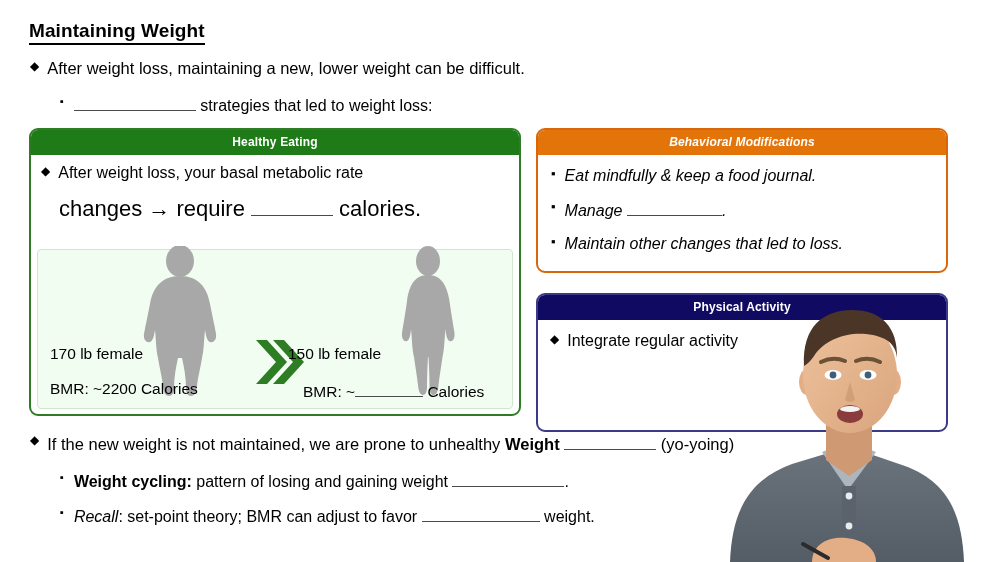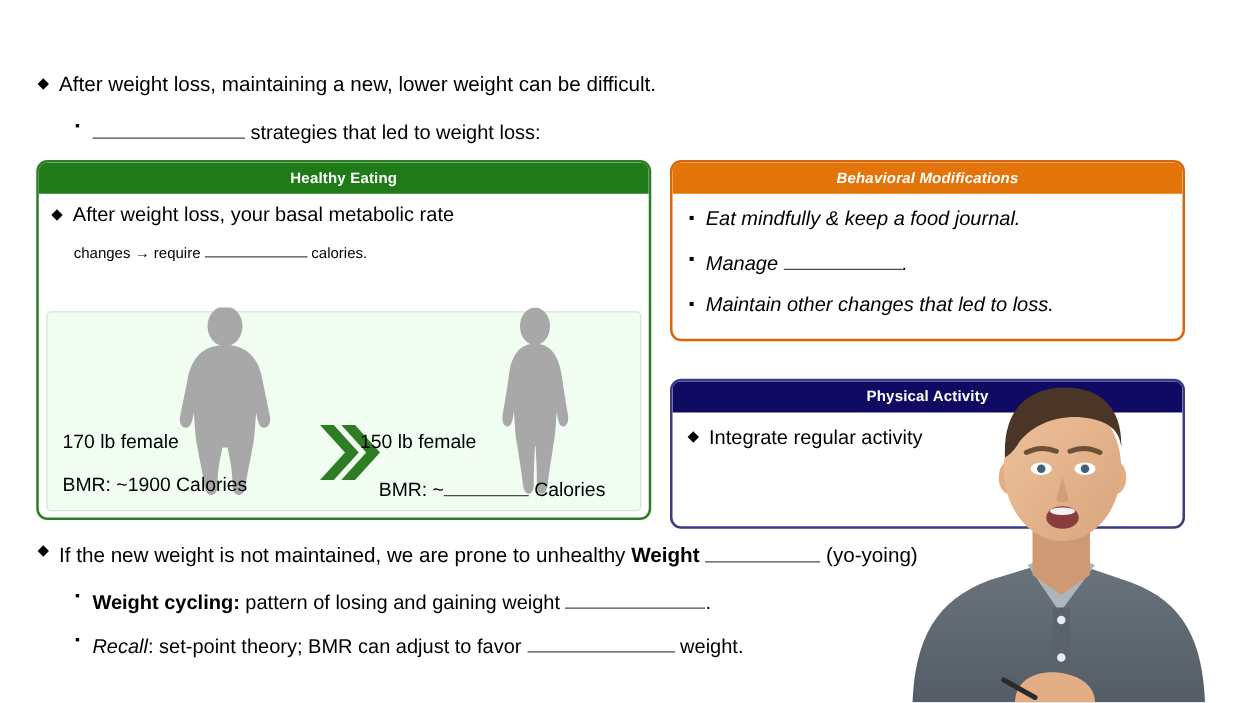--- a/index.html
+++ b/index.html
@@ -43,26 +43,26 @@
   .box .hdr{
     text-align:center;font-weight:bold;color:#fff;font-size:12px;
     padding:5px 4px 6px;letter-spacing:.15px;
   }
   .box .body{padding:8px 10px 6px;}
 
   #box-healthy{left:29px;top:128px;width:492px;height:288px;border:2.2px solid #2e7d25;}
   #box-healthy .hdr{background:#1f7a18;}
   #box-behavior{left:536px;top:128px;width:412px;height:145px;border:2.2px solid #d9660a;font-style:italic;}
   #box-behavior .hdr{background:#e2740a;}
-  #box-physical{left:536px;top:303px;width:412px;height:120px;border:2.2px solid #3a3a86;}
+  #box-physical{left:536px;top:293px;width:412px;height:139px;border:2.2px solid #3a3a86;}
   #box-physical .hdr{background:#100a63;}
 
   .hb-line{display:flex;gap:8px;align-items:flex-start;font-size:16px;line-height:1.28;}
   .hb-line .bul{font-size:12px;line-height:1.4;}
-  .hb-cont{font-size:12px;line-height:1.28;margin:10px 0 0 18px;}
+  .hb-cont{font-size:22px;line-height:1.28;margin:10px 0 0 18px;}
 
   
   .mint{
     position:absolute;left:6px;top:119px;width:476px;height:160px;
     background:#f2fdf2;border:1.4px solid #cfe7cf;border-radius:4px;
     box-sizing:border-box;
     padding-left:20px;
   }
   .fig{position:absolute;}
   .fig-label{position:absolute;font-size:15.5px;white-space:nowrap;}
@@ -80,20 +80,21 @@
   i.ital{font-style:italic;}
 
   
   #presenter{position:absolute;left:700px;top:300px;width:300px;height:262px;pointer-events:none;}
 </style>
 </head>
 <body>
 
 <div class="slide">
 
+  <div class="title">Maintaining Weight</div>
 
   <div class="lvl1 b1">
     <span class="bul">◆</span>
     <span>After weight loss, maintaining a new, lower weight can be difficult.</span>
   </div>
 
   <div class="lvl2 b2">
     <span class="bul">▪</span>
     <span>
       <span class="blank bl-120"></span>
@@ -136,21 +137,21 @@
                    C58 89 59 94 61.5 95 C64.5 96 67 93 66.5 87 C65.5 80 63.5 70 61.5 55 C59 39 53 29 40 29 Z"></path>
         </g>
       </svg>
 
       <svg class="fig" style="left:216px;top:86px;" width="50" height="52" viewBox="0 0 50 52">
         <path d="M2 4 L22 26 L2 48 L13 48 L33 26 L13 4 Z" fill="#2e7d25"></path>
         <path d="M19 4 L39 26 L19 48 L30 48 L50 26 L30 4 Z" fill="#2e7d25"></path>
       </svg>
 
       <div class="fig-label" style="left:12px;top:95px;">170 lb female</div>
-      <div class="fig-label" style="left:12px;top:130px;">BMR: ~1900 Calories</div>
+      <div class="fig-label" style="left:12px;top:130px;">BMR: ~2200 Calories</div>
 
       <div class="fig-label" style="left:250px;top:95px;">150 lb female</div>
       <div class="fig-label" style="left:265px;top:130px;"><span>BMR: ~</span><span class="blank bl-70"></span><span> Calories</span></div>
     </div>
   </div>
 
   <div class="box" id="box-behavior">
     <div class="hdr">Behavioral Modifications</div>
     <div class="body" style="padding-top:11px;padding-left:13px;">
       <div class="ol-item">

